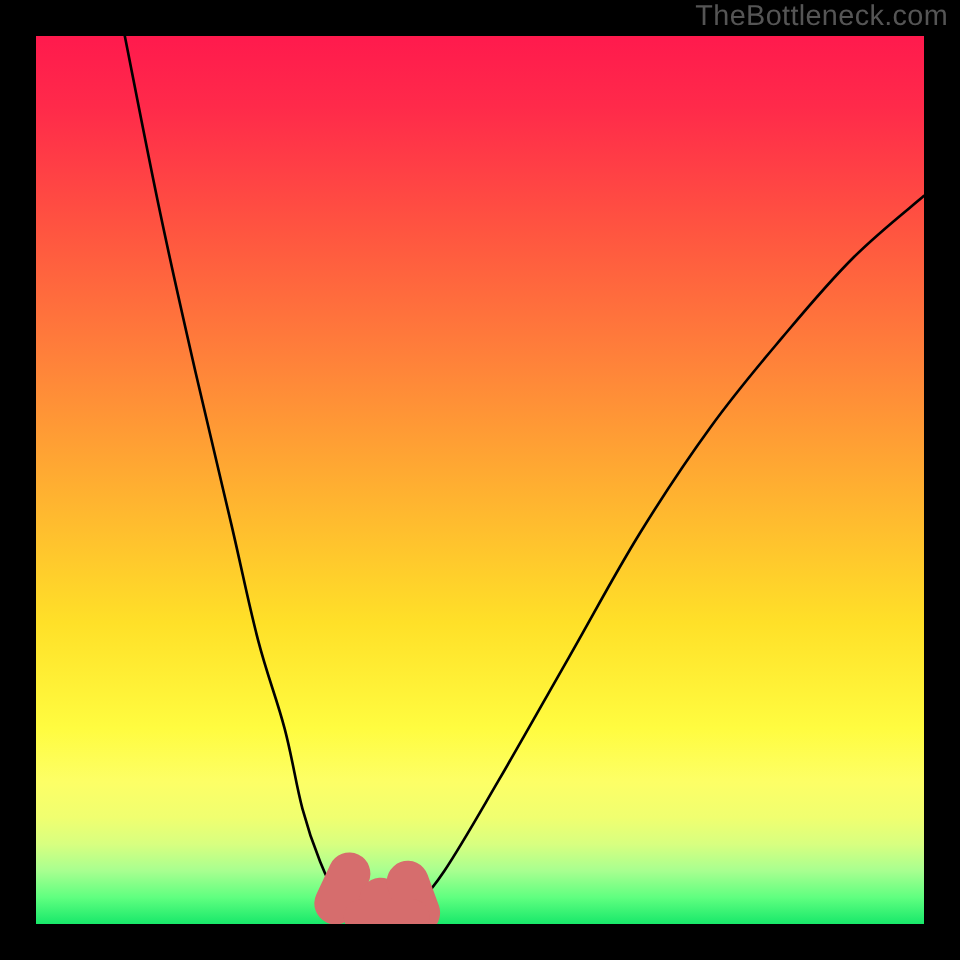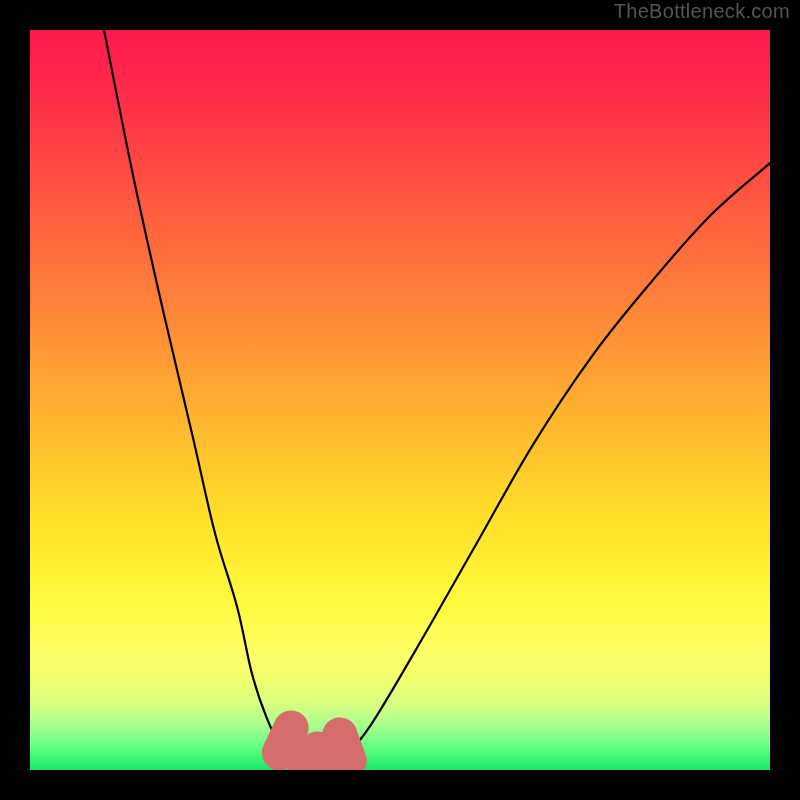--- a/index.html
+++ b/index.html
@@ -43,21 +43,21 @@
       #a8ff90 94%,
       #60ff80 97%,
       #18e86a 100%
     );
   }
   .watermark {
     position: absolute;
     top: 0;
     right: 10px;
     color: #555;
-    font-size: 20px;
+    font-size: 24px;
     font-weight: 400;
     letter-spacing: 0.3px;
     z-index: 20;
     pointer-events: none;
     text-align: right;
   }
   svg.curve {
     position: absolute;
     inset: 0;
     width: 100%;

